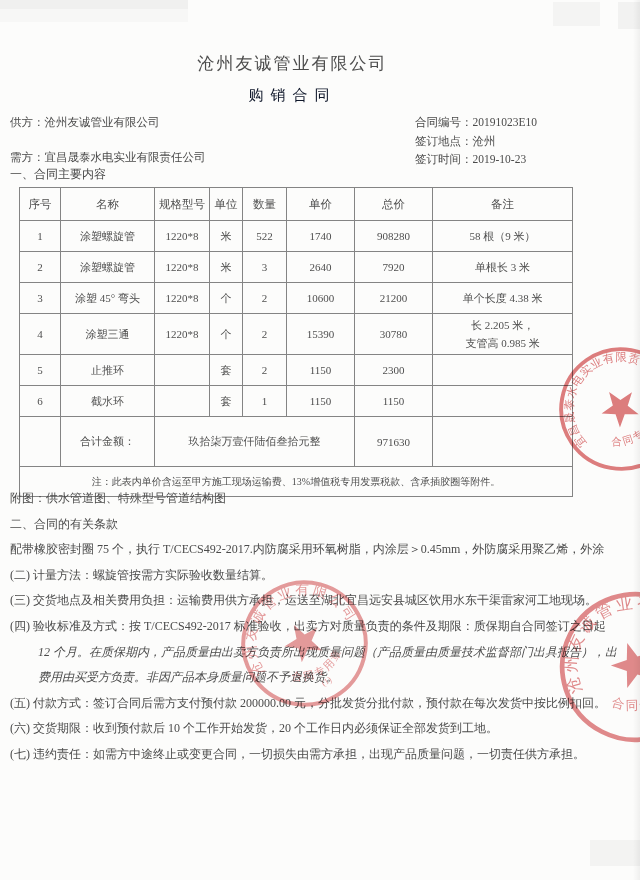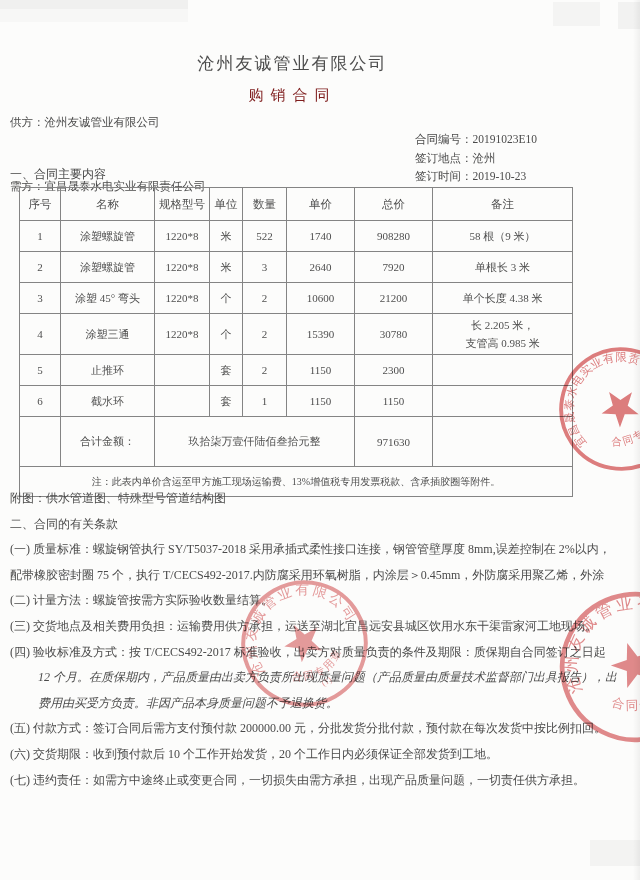--- a/index.html
+++ b/index.html
@@ -9,24 +9,24 @@
     font-family:"Liberation Serif","DejaVu Serif",serif;
     color:#4a4a4a;
   }
   .abs{position:absolute;}
   
   .artifact{position:absolute;background:#f0f0ef;}
   .edge-shade{position:absolute;top:0;right:0;width:7px;height:880px;
     background:linear-gradient(to right,rgba(0,0,0,0),rgba(0,0,0,0.05));}
   
   .title1{top:52px;left:0;width:585px;text-align:center;font-size:17px;letter-spacing:2px;color:#4c4c4c;}
-  .title2{top:86px;left:0;width:585px;text-align:center;font-size:15px;letter-spacing:7px;color:#7f1d1d;font-family:Liberation Mono, monospace;}
+  .title2{top:86px;left:0;width:585px;text-align:center;font-size:15px;letter-spacing:7px;color:#0f172a;font-family:Liberation Mono, monospace;}
   
   .info-line{font-size:11.5px;color:#4a4a4a;white-space:nowrap;}
-  .meta{left:415px;top:130px;}
+  .meta{left:415px;top:113px;}
   .meta .info-line{line-height:18.5px;}
   
   .section-line{font-size:12px;color:#454545;}
   
   table.main{position:absolute;left:19px;top:187px;width:553px;border-collapse:collapse;
     font-size:11px;color:#4f4f4f;table-layout:fixed;}
   table.main td,table.main th{border:1px solid #848484;text-align:center;
     font-weight:normal;padding:2px 2px;overflow:hidden;}
   table.main th{height:28px;font-size:11.5px;}
   tr.r{height:31px;}
@@ -60,21 +60,21 @@
 <div class="abs title2">购销合同</div>
 
 <div class="abs info-line" style="left:10px;top:115px;">
   <span>供方：</span><span>沧州友诚管业有限公司</span>
 </div>
 <div class="abs meta">
   <div class="info-line"><span>合同编号：</span><span>20191023E10</span></div>
   <div class="info-line"><span>签订地点：</span><span>沧州</span></div>
   <div class="info-line"><span>签订时间：</span><span>2019-10-23</span></div>
 </div>
-<div class="abs info-line" style="left:10px;top:150px;margin-top:29px;">
+<div class="abs info-line" style="left:10px;top:150px;">
   <span>需方：</span><span>宜昌晟泰水电实业有限责任公司</span>
 </div>
 <div class="abs section-line" style="left:10px;top:166px;">一、合同主要内容</div>
 
 <table class="main">
   <colgroup>
     <col style="width:41px">
       <col style="width:94px">
       <col style="width:55px">
       <col style="width:33px">
@@ -164,21 +164,20 @@
   </tr>
   <tr class="note-r">
     <td colspan="8" class="note-cell">注：此表内单价含运至甲方施工现场运输费、13%增值税专用发票税款、含承插胶圈等附件。</td>
   </tr>
 </tbody>
   </table>
 
 <div class="abs lower">
   <div class="cl">附图：供水管道图、特殊型号管道结构图</div>
   <div class="cl">二、合同的有关条款</div>
-  <div class="cl">(一) 质量标准：螺旋钢管执行 SY/T5037-2018 采用承插式柔性接口连接，钢管管壁厚度 8mm,误差控制在 2%以内，</div>
   <div class="cl">配带橡胶密封圈 75 个，执行 T/CECS492-2017.内防腐采用环氧树脂，内涂层＞0.45mm，外防腐采用聚乙烯，外涂</div>
   <div class="cl">(二) 计量方法：螺旋管按需方实际验收数量结算。</div>
   <div class="cl">(三) 交货地点及相关费用负担：运输费用供方承担，运送至湖北宜昌远安县城区饮用水东干渠雷家河工地现场。</div>
   <div class="cl">(四) 验收标准及方式：按 T/CECS492-2017 标准验收，出卖方对质量负责的条件及期限：质保期自合同签订之日起</div>
   <div class="cl indent">12 个月。在质保期内，产品质量由出卖方负责所出现质量问题（产品质量由质量技术监督部门出具报告），出</div>
   <div class="cl indent">费用由买受方负责。非因产品本身质量问题不予退换货。</div>
   <div class="cl">(五) 付款方式：签订合同后需方支付预付款 200000.00 元，分批发货分批付款，预付款在每次发货中按比例扣回。</div>
   <div class="cl">(六) 交货期限：收到预付款后 10 个工作开始发货，20 个工作日内必须保证全部发货到工地。</div>
   <div class="cl">(七) 违约责任：如需方中途终止或变更合同，一切损失由需方承担，出现产品质量问题，一切责任供方承担。</div>
 </div>

